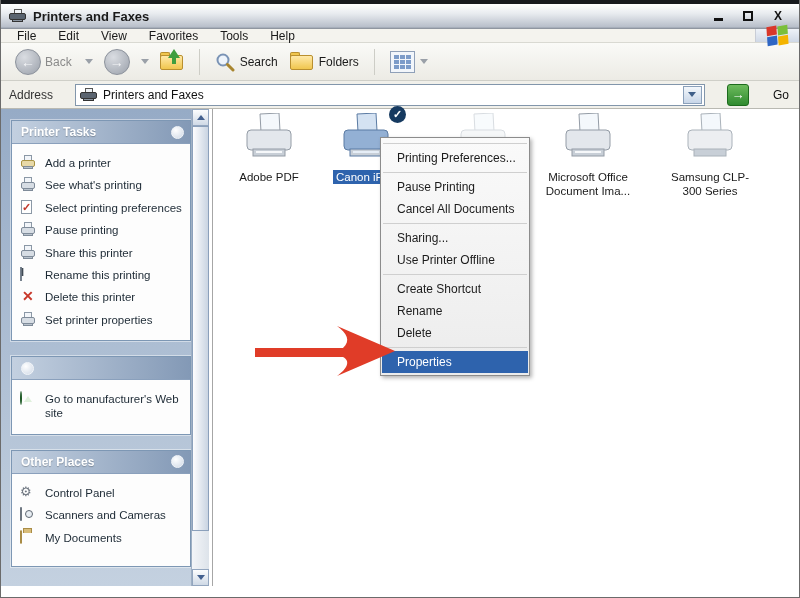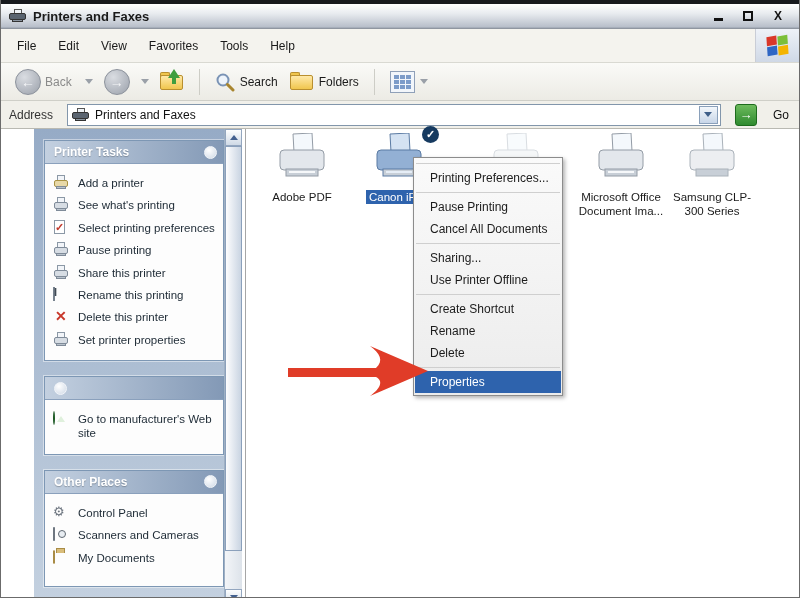--- a/index.html
+++ b/index.html
@@ -8,21 +8,21 @@
 
   
   .titlebar { height:29px; border-top:4px solid #17191d; background:linear-gradient(#ffffff, #e8ebef 40%, #b8bfca 95%, #9aa2ae); border-bottom:1px solid #8f96a0; display:flex; align-items:center; padding:0 8px; }
   .title-text { font-weight:bold; font-size:13px; color:#1a1a1a; margin-left:6px; flex:1; }
   .win-controls { display:flex; gap:16px; align-items:center; margin-right:6px; }
   .ctrl { width:14px; height:14px; display:flex; align-items:center; justify-content:center; font-weight:bold; font-size:12px; color:#111; cursor:default; }
   .ctrl-min .bar { width:9px; height:3px; background:#111; margin-top:7px; }
   .ctrl-max .box { width:10px; height:10px; border:2px solid #111; }
 
   
-  .menubar { height:34px; background:#f4f3ee; border-bottom:1px solid #d9d9d2; display:flex; align-items:stretch; }
+  .menubar { height:14px; background:#f4f3ee; border-bottom:1px solid #d9d9d2; display:flex; align-items:stretch; }
   .menu-items { display:flex; align-items:center; gap:2px; padding-left:6px; flex:1; }
   .menu-item { padding:3px 10px; font-size:12px; color:#1a1a1a; }
   .winlogo-box { width:44px; border-left:1px solid #c9cdd6; background:linear-gradient(#eef2f8,#cfd8e6); display:flex; align-items:center; justify-content:center; }
   .winlogo { position:relative; width:22px; height:20px; transform:rotate(-4deg); }
   .winlogo span { position:absolute; width:10px; height:9px; transform:skewY(-6deg); }
   .wl-r { left:0; top:0; background:#d9372a; }
   .wl-g { left:11px; top:0; background:#7bbf3a; }
   .wl-b { left:0; top:10px; background:#2f66c4; }
   .wl-y { left:11px; top:10px; background:#f4b400; }
 
@@ -36,32 +36,32 @@
   .tb-btn { display:flex; align-items:center; padding:3px 4px; border-radius:3px; }
   .up-folder, .folders-icon { position:relative; width:24px; height:19px; }
   .folder-shape { position:absolute; left:0; top:3px; width:23px; height:15px; background:linear-gradient(#ffe9a8,#f0c64e); border:1px solid #b98f2f; border-radius:2px; }
   .folder-tab { position:absolute; left:0; top:0; width:10px; height:5px; background:#f0c64e; border:1px solid #b98f2f; border-bottom:none; border-radius:2px 2px 0 0; }
   .up-arrow-g { position:absolute; left:8px; top:-3px; width:0; height:0; border-left:6px solid transparent; border-right:6px solid transparent; border-bottom:9px solid #3f9e3f; }
   .up-arrow-stem { position:absolute; left:12px; top:5px; width:4px; height:7px; background:#3f9e3f; }
   .views-grid { display:grid; grid-template-columns:repeat(3,5px); grid-template-rows:repeat(3,4px); gap:1px; padding:3px; border:1px solid #8fa0b8; background:#f2f6fb; }
   .views-grid i { background:#7d9cc9; }
 
   
-  .addressbar { height:28px; background:#f1f0ea; border-bottom:1px solid #b9b9b2; display:flex; align-items:center; padding:0 4px 0 8px; gap:14px; }
+  .addressbar { height:28px; background:#f1f0ea; border-bottom:1px solid #b9b9b2; display:flex; align-items:center; padding:0 4px 0 8px; gap:22px; }
   .addr-label { font-size:12px; color:#333; }
   .addr-input { flex:1; height:22px; background:#fff; border:1px solid #8296ab; display:flex; align-items:center; padding:0 2px 0 4px; gap:5px; }
   .addr-value { flex:1; font-size:12px; color:#111; }
   .addr-dd { width:19px; height:18px; background:linear-gradient(#f3f7fb,#c8d6e8); border:1px solid #8aa0ba; display:flex; align-items:center; justify-content:center; }
   .chev-down { width:0; height:0; border-left:4px solid transparent; border-right:4px solid transparent; border-top:5px solid #3f5f89; }
   .go-btn { width:22px; height:22px; background:linear-gradient(#6dbb5d,#2f8a2f); border:1px solid #1d6b1d; border-radius:3px; color:#fff; font-weight:bold; font-size:13px; display:flex; align-items:center; justify-content:center; }
   .go-label { font-size:12px; color:#111; margin:0 6px 0 2px; }
 
   
   .content { position:relative; display:flex; height:477px; }
-  .sidebar { width:190px; background:linear-gradient(#96abc6,#c4d1e0); padding:11px 0 0 10px; overflow:hidden;margin-left:33px; }
+  .sidebar { width:190px; background:linear-gradient(#96abc6,#c4d1e0); padding:11px 0 0 10px; overflow:hidden; }
   .panel { border:1px solid #7d97b4; box-shadow:0 0 0 1px rgba(255,255,255,.45); margin-bottom:15px; background:#fdfdfd; }
   .panel-header { height:23px; background:linear-gradient(90deg,#c3d0e0,#8399b6); display:flex; align-items:center; padding:0 6px 0 9px; border-bottom:1px solid #8aa0bc; }
   .panel-title { flex:1; color:#fff; font-weight:bold; font-size:12px; text-shadow:0 1px 1px rgba(0,0,0,.25); }
   .panel-circle { width:13px; height:13px; border-radius:50%; background:radial-gradient(circle at 35% 30%, #ffffff, #cfd9e6); border:1px solid #f2f5f9; }
   .panel-body { padding:8px 4px 9px 6px; }
   .task-item { display:flex; gap:8px; padding:4px 2px; font-size:11.5px; color:#1d2a35; align-items:flex-start; line-height:1.25; }
   .task-icon { width:17px; height:15px; flex:0 0 17px; position:relative; margin-top:-1px; }
 
   
   .mini-printer .mp-paper { position:absolute; left:4px; top:0; width:8px; height:6px; background:#f2f5f9; border:1px solid #8b98a6; }
@@ -386,21 +386,21 @@
           <svg width="62" height="50" viewBox="0 0 62 50" class="p-gray">
             <polygon class="ppaper pstroke" points="22,1 41,0 42,18 23,19" fill="#dcebf7" stroke-width="1"></polygon>
             <rect class="pbody pstroke" x="9" y="17" width="44" height="20" rx="4" stroke-width="1"></rect>
             <rect class="ptray pstroke" x="15" y="36" width="32" height="7" stroke-width="1"></rect>
             <rect x="18" y="38" width="26" height="2" fill="#f6f8fa"></rect>
           </svg>
         </span>
         <div class="printer-name">Microsoft Office Document Ima...</div>
       </div>
 
-      <div class="printer-item" style="left:420px; top:4px;">
+      <div class="printer-item" style="left:451px; top:4px;">
         <span class="printer-icon-wrap">
           <svg width="62" height="50" viewBox="0 0 62 50" class="p-light">
             <polygon class="ppaper pstroke" points="22,1 41,0 42,18 23,19" fill="#e4eef7" stroke-width="1"></polygon>
             <rect class="pbody pstroke" x="9" y="17" width="44" height="20" rx="4" stroke-width="1"></rect>
             <rect class="ptray pstroke" x="15" y="36" width="32" height="7" stroke-width="1" fill="#dde2e7"></rect>
           </svg>
         </span>
         <div class="printer-name">Samsung CLP-300 Series</div>
       </div>
 

